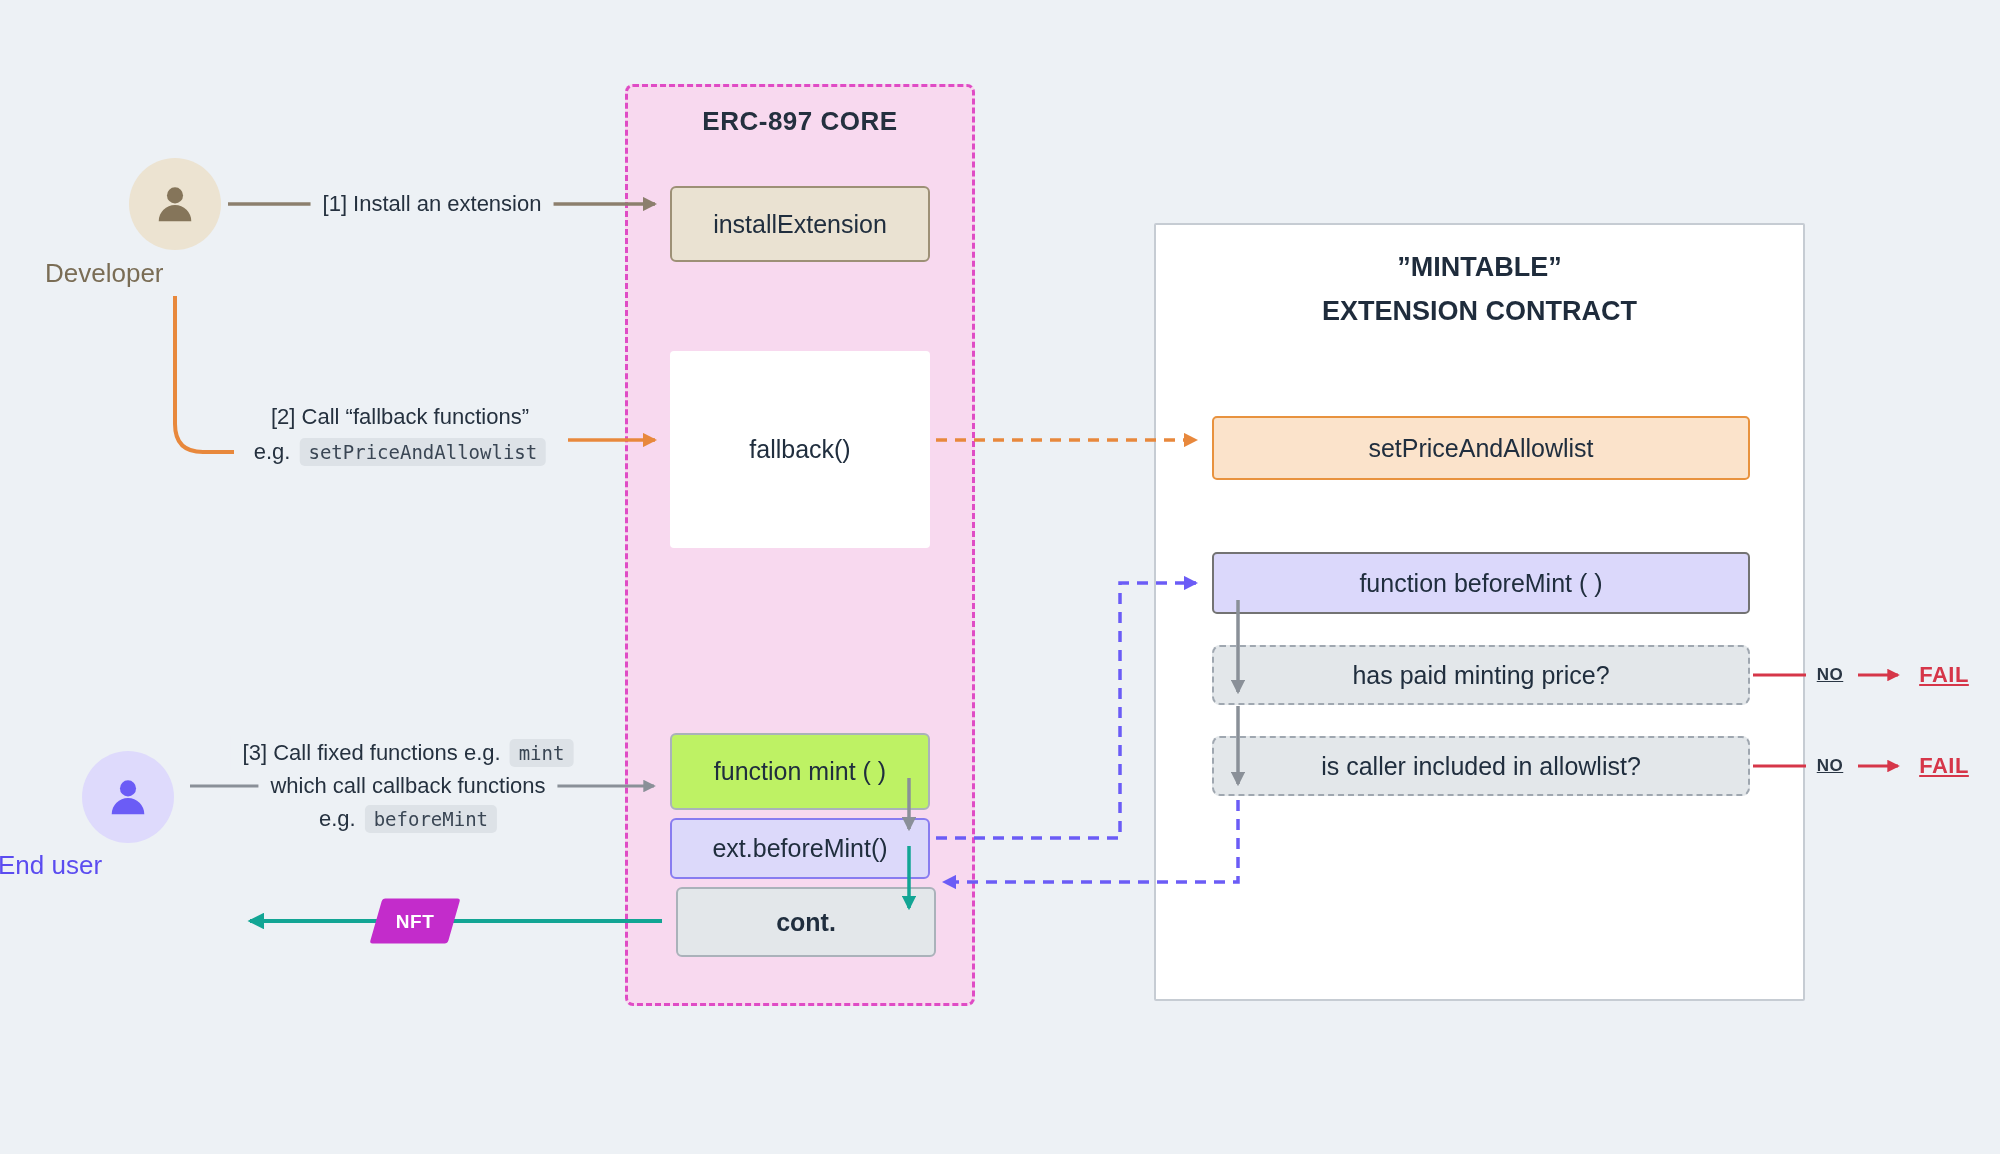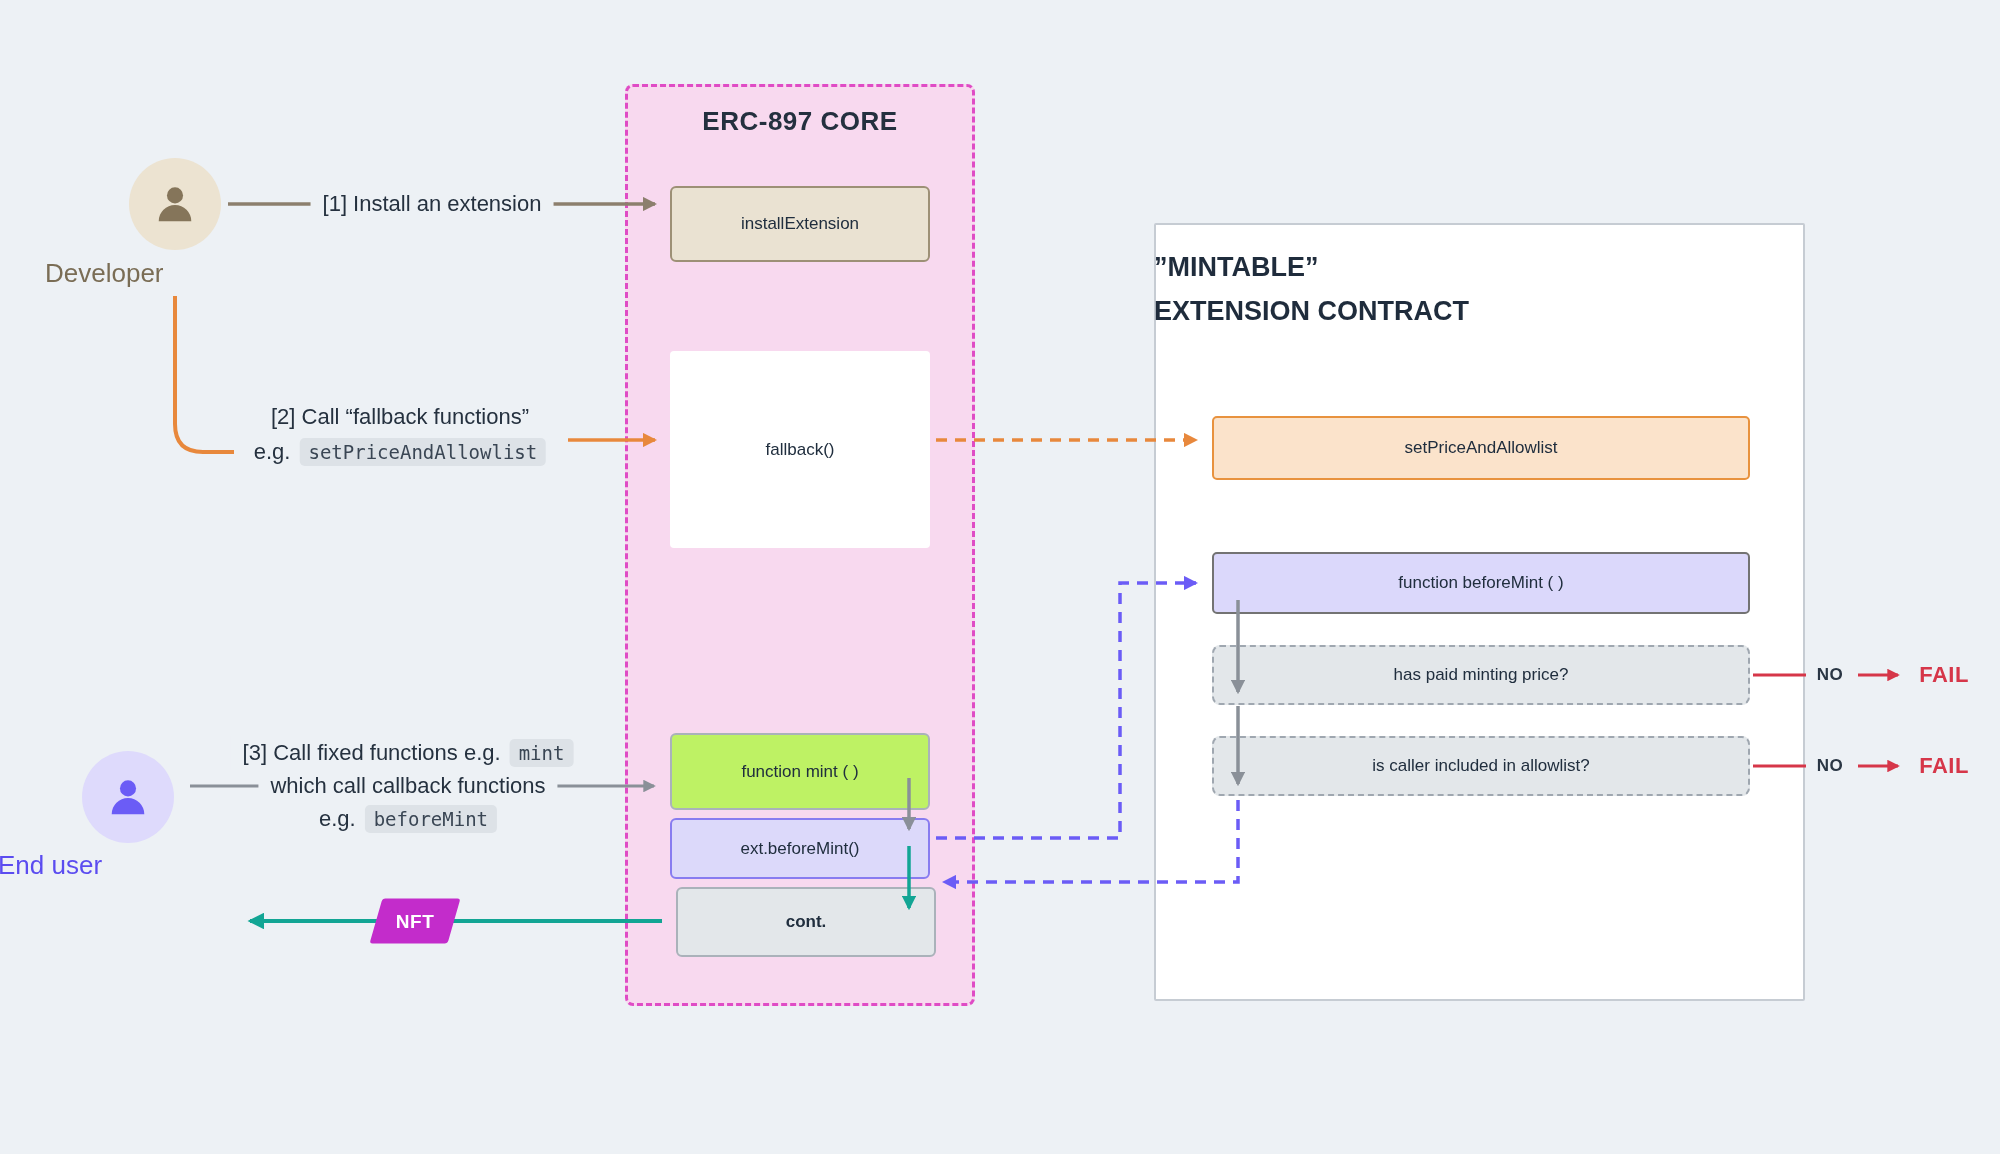--- a/index.html
+++ b/index.html
@@ -8,26 +8,26 @@
   .canvas { position:relative; width:2000px; height:1154px; background:#edf1f5; overflow:hidden; }
 
   
   .core-container { position:absolute; left:625px; top:84px; width:350px; height:922px;
       background:#f8d9ef; border:3px dashed #df4cc5; border-radius:8px; }
   .core-title { position:absolute; left:625px; top:106px; width:350px; text-align:center;
       font-size:26px; font-weight:bold; color:#24303f; letter-spacing:.5px; z-index:4; }
 
   .ext-container { position:absolute; left:1154px; top:223px; width:651px; height:778px;
       background:#ffffff; border:2px solid #c6ccd3; border-radius:2px; }
-  .ext-title { position:absolute; left:1154px; top:246px; width:651px; text-align:left;
+  .ext-title { position:absolute; left:1154px; top:246px; width:651px; text-align:center;
       font-size:27px; font-weight:bold; color:#1f2c3c; line-height:1.62; z-index:4; }
 
   
   .box { position:absolute; display:flex; align-items:center; justify-content:center;
-      font-size:17px; color:#202e3e; z-index:3; text-align:center; }
+      font-size:25px; color:#202e3e; z-index:3; text-align:center; }
 
   .box-install   { left:670px;  top:186px; width:260px; height:76px;  background:#eae2d2; border:2px solid #9d9076; border-radius:6px; }
   .box-fallback  { left:670px;  top:351px; width:260px; height:197px; background:#ffffff; border-radius:4px; }
   .box-mint      { left:670px;  top:733px; width:260px; height:77px;  background:#bef264; border:2px solid #aab2ba; border-radius:6px; }
   .box-extbm     { left:670px;  top:818px; width:260px; height:61px;  background:#dcd9fa; border:2px solid #887cf0; border-radius:6px; }
   .box-cont      { left:676px;  top:887px; width:260px; height:70px;  background:#e3e7ea; border:2px solid #aab2ba; border-radius:6px;font-weight:bold; }
 
   .box-setprice  { left:1212px; top:416px; width:538px; height:64px; background:#fbe3cb; border:2px solid #e8923e; border-radius:5px; }
   .box-beforemint{ left:1212px; top:552px; width:538px; height:62px; background:#dbd8fb; border:2px solid #737373; border-radius:5px; }
   .box-check1    { left:1212px; top:645px; width:538px; height:60px; background:#e3e7ea; border:2px dashed #9fa7b0; border-radius:8px; }
@@ -39,21 +39,21 @@
   .avatar-dev  { left:129px; top:158px; background:#ece3d1; color:#85755a; }
   .avatar-user { left:82px;  top:751px; background:#dedafc; color:#6b5cf6; }
   .actor-label { position:absolute; width:260px; font-size:26px; z-index:10; }
   .label-dev  { left:45px; top:258px; color:#7a6d55; }
   .label-user { left:-2px; top:850px; color:#5b4cf0; }
 
   
   .fl { position:absolute; transform:translate(-50%,-50%); background:#edf1f5;
       padding:3px 12px; font-size:22px; color:#25313f; white-space:nowrap;
       display:inline-flex; align-items:center; gap:9px; z-index:10; }
-  .fl-plain { background:transparent; padding:0; }
+  .fl-plain { background:transparent; padding:0;text-decoration:underline; }
   .code { font-family:"DejaVu Sans Mono", monospace; font-size:19px; background:#dde2e7;
       color:#3a4654; padding:3px 9px; border-radius:5px; }
 
   .no-label   { font-size:17px; font-weight:bold; color:#2a3644; letter-spacing:.5px; }
   .fail-label { font-size:22px; font-weight:bold; color:#d63649; letter-spacing:.5px; }
 
   
   .nft { position:absolute; left:415px; top:921px; width:78px; height:45px; background:#c32ccb;
       transform:translate(-50%,-50%) skewX(-16deg); border-radius:3px;
       display:flex; align-items:center; justify-content:center; z-index:10; }

